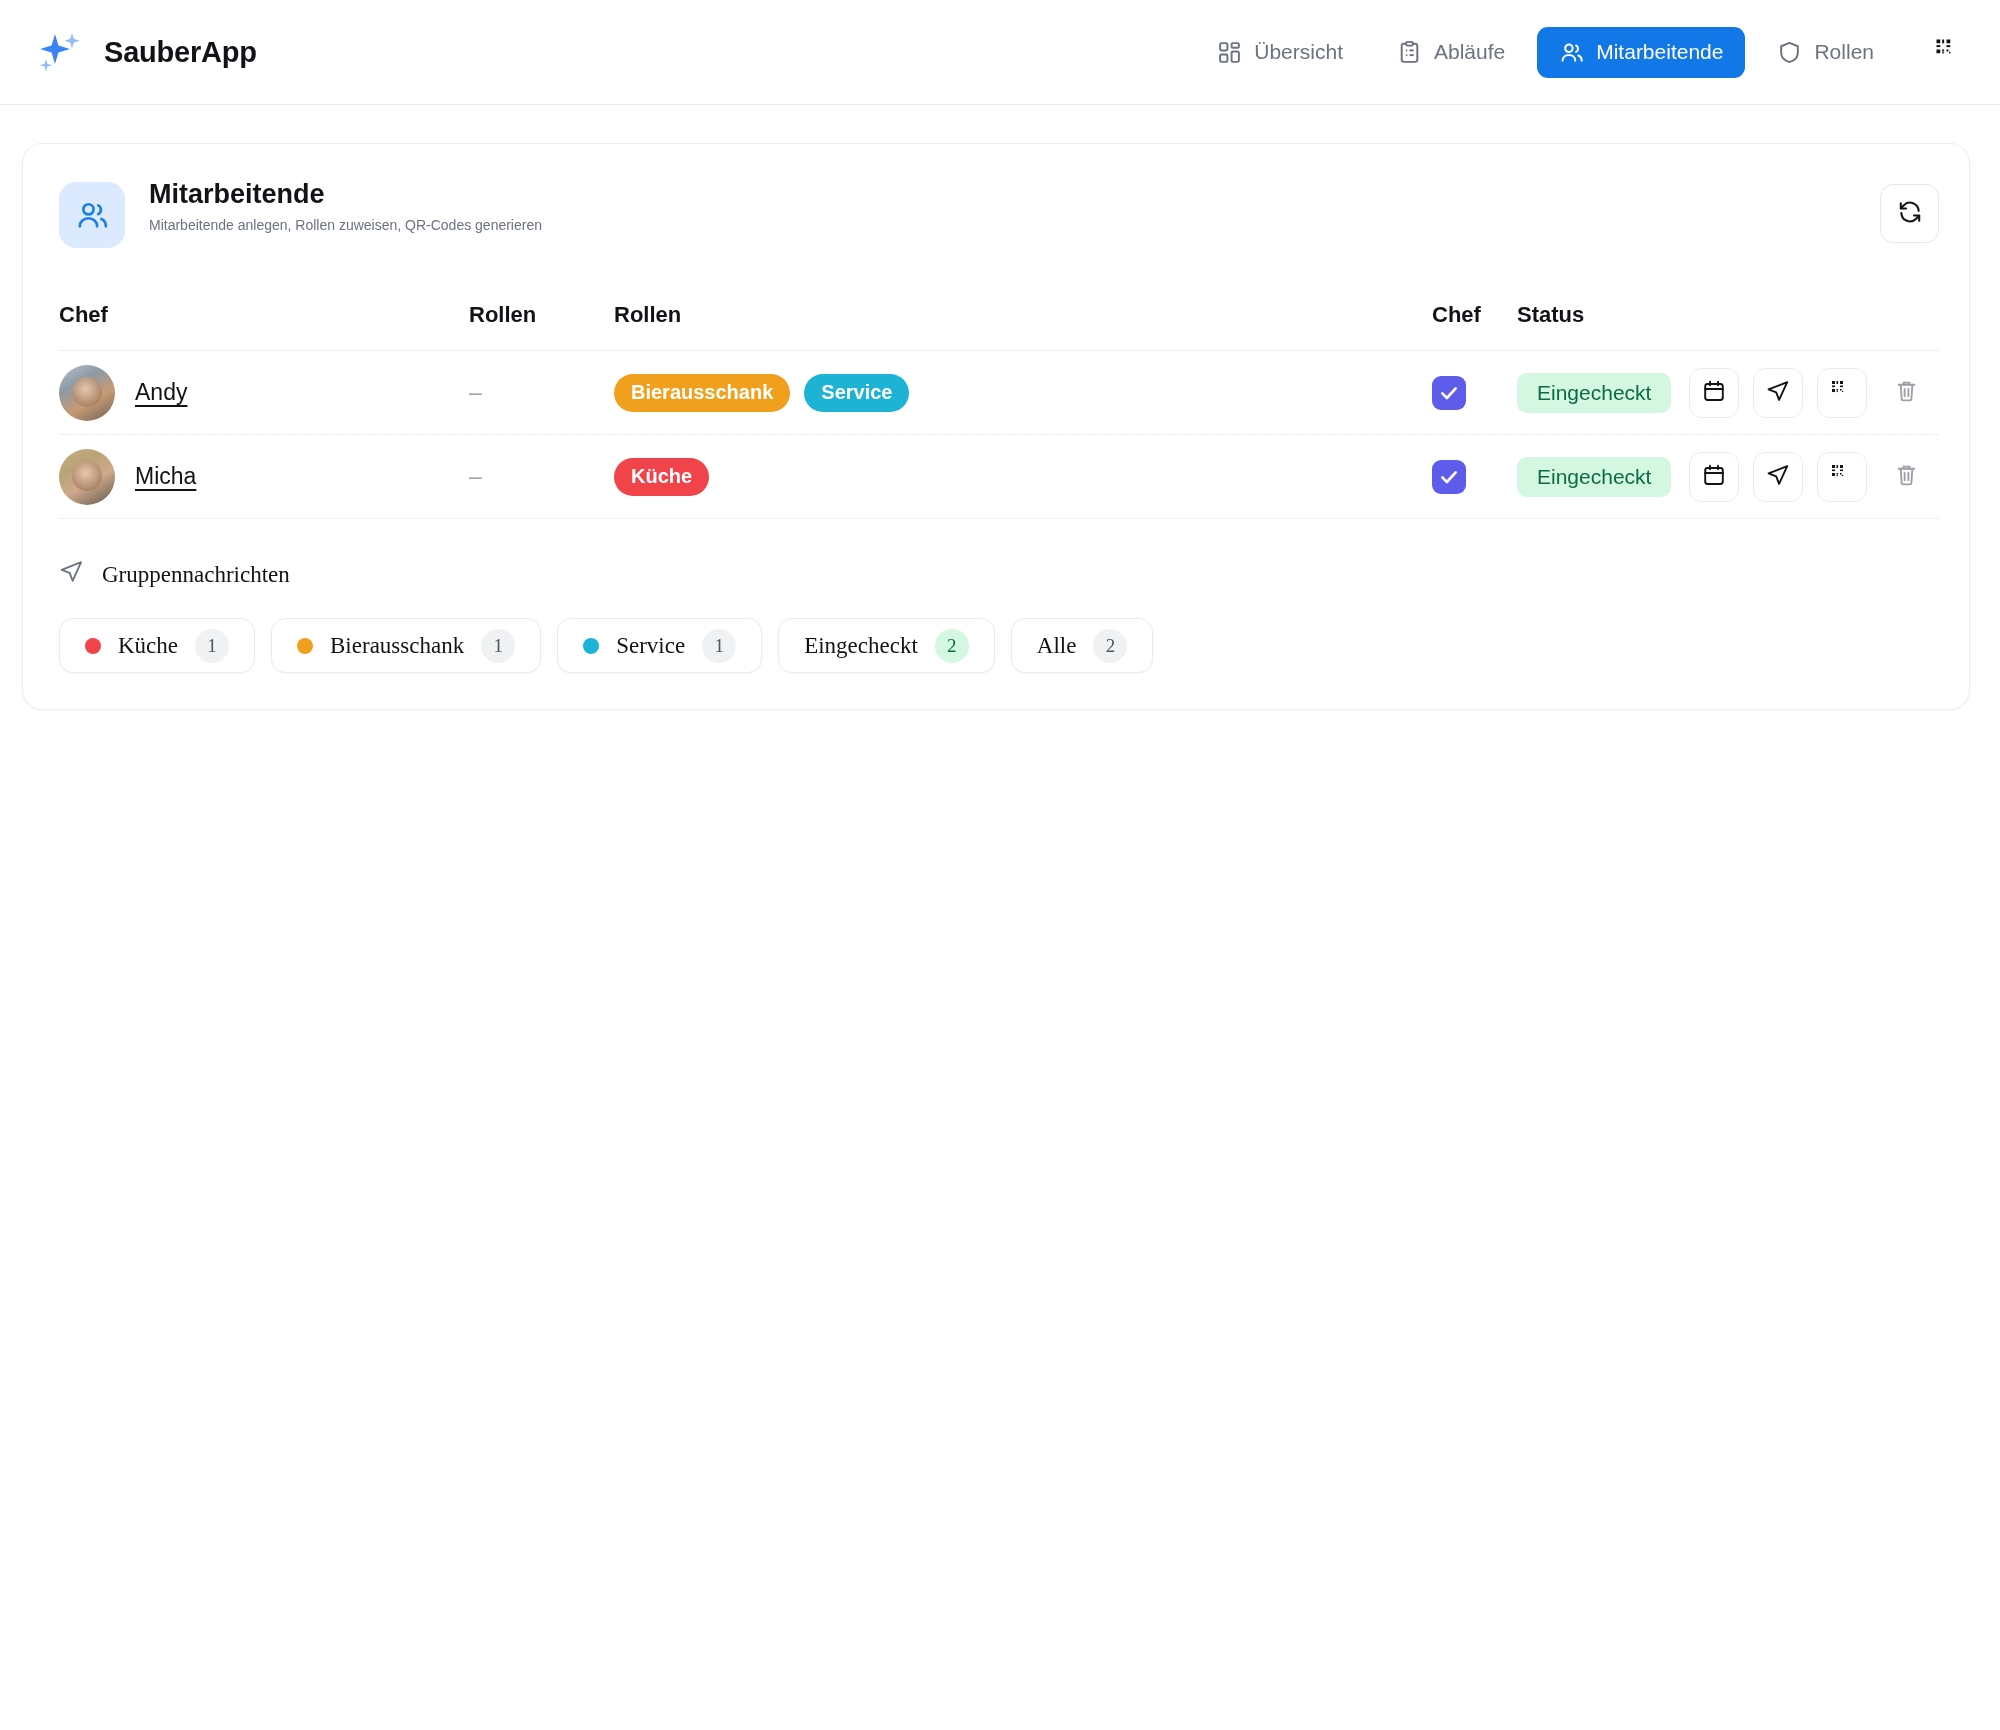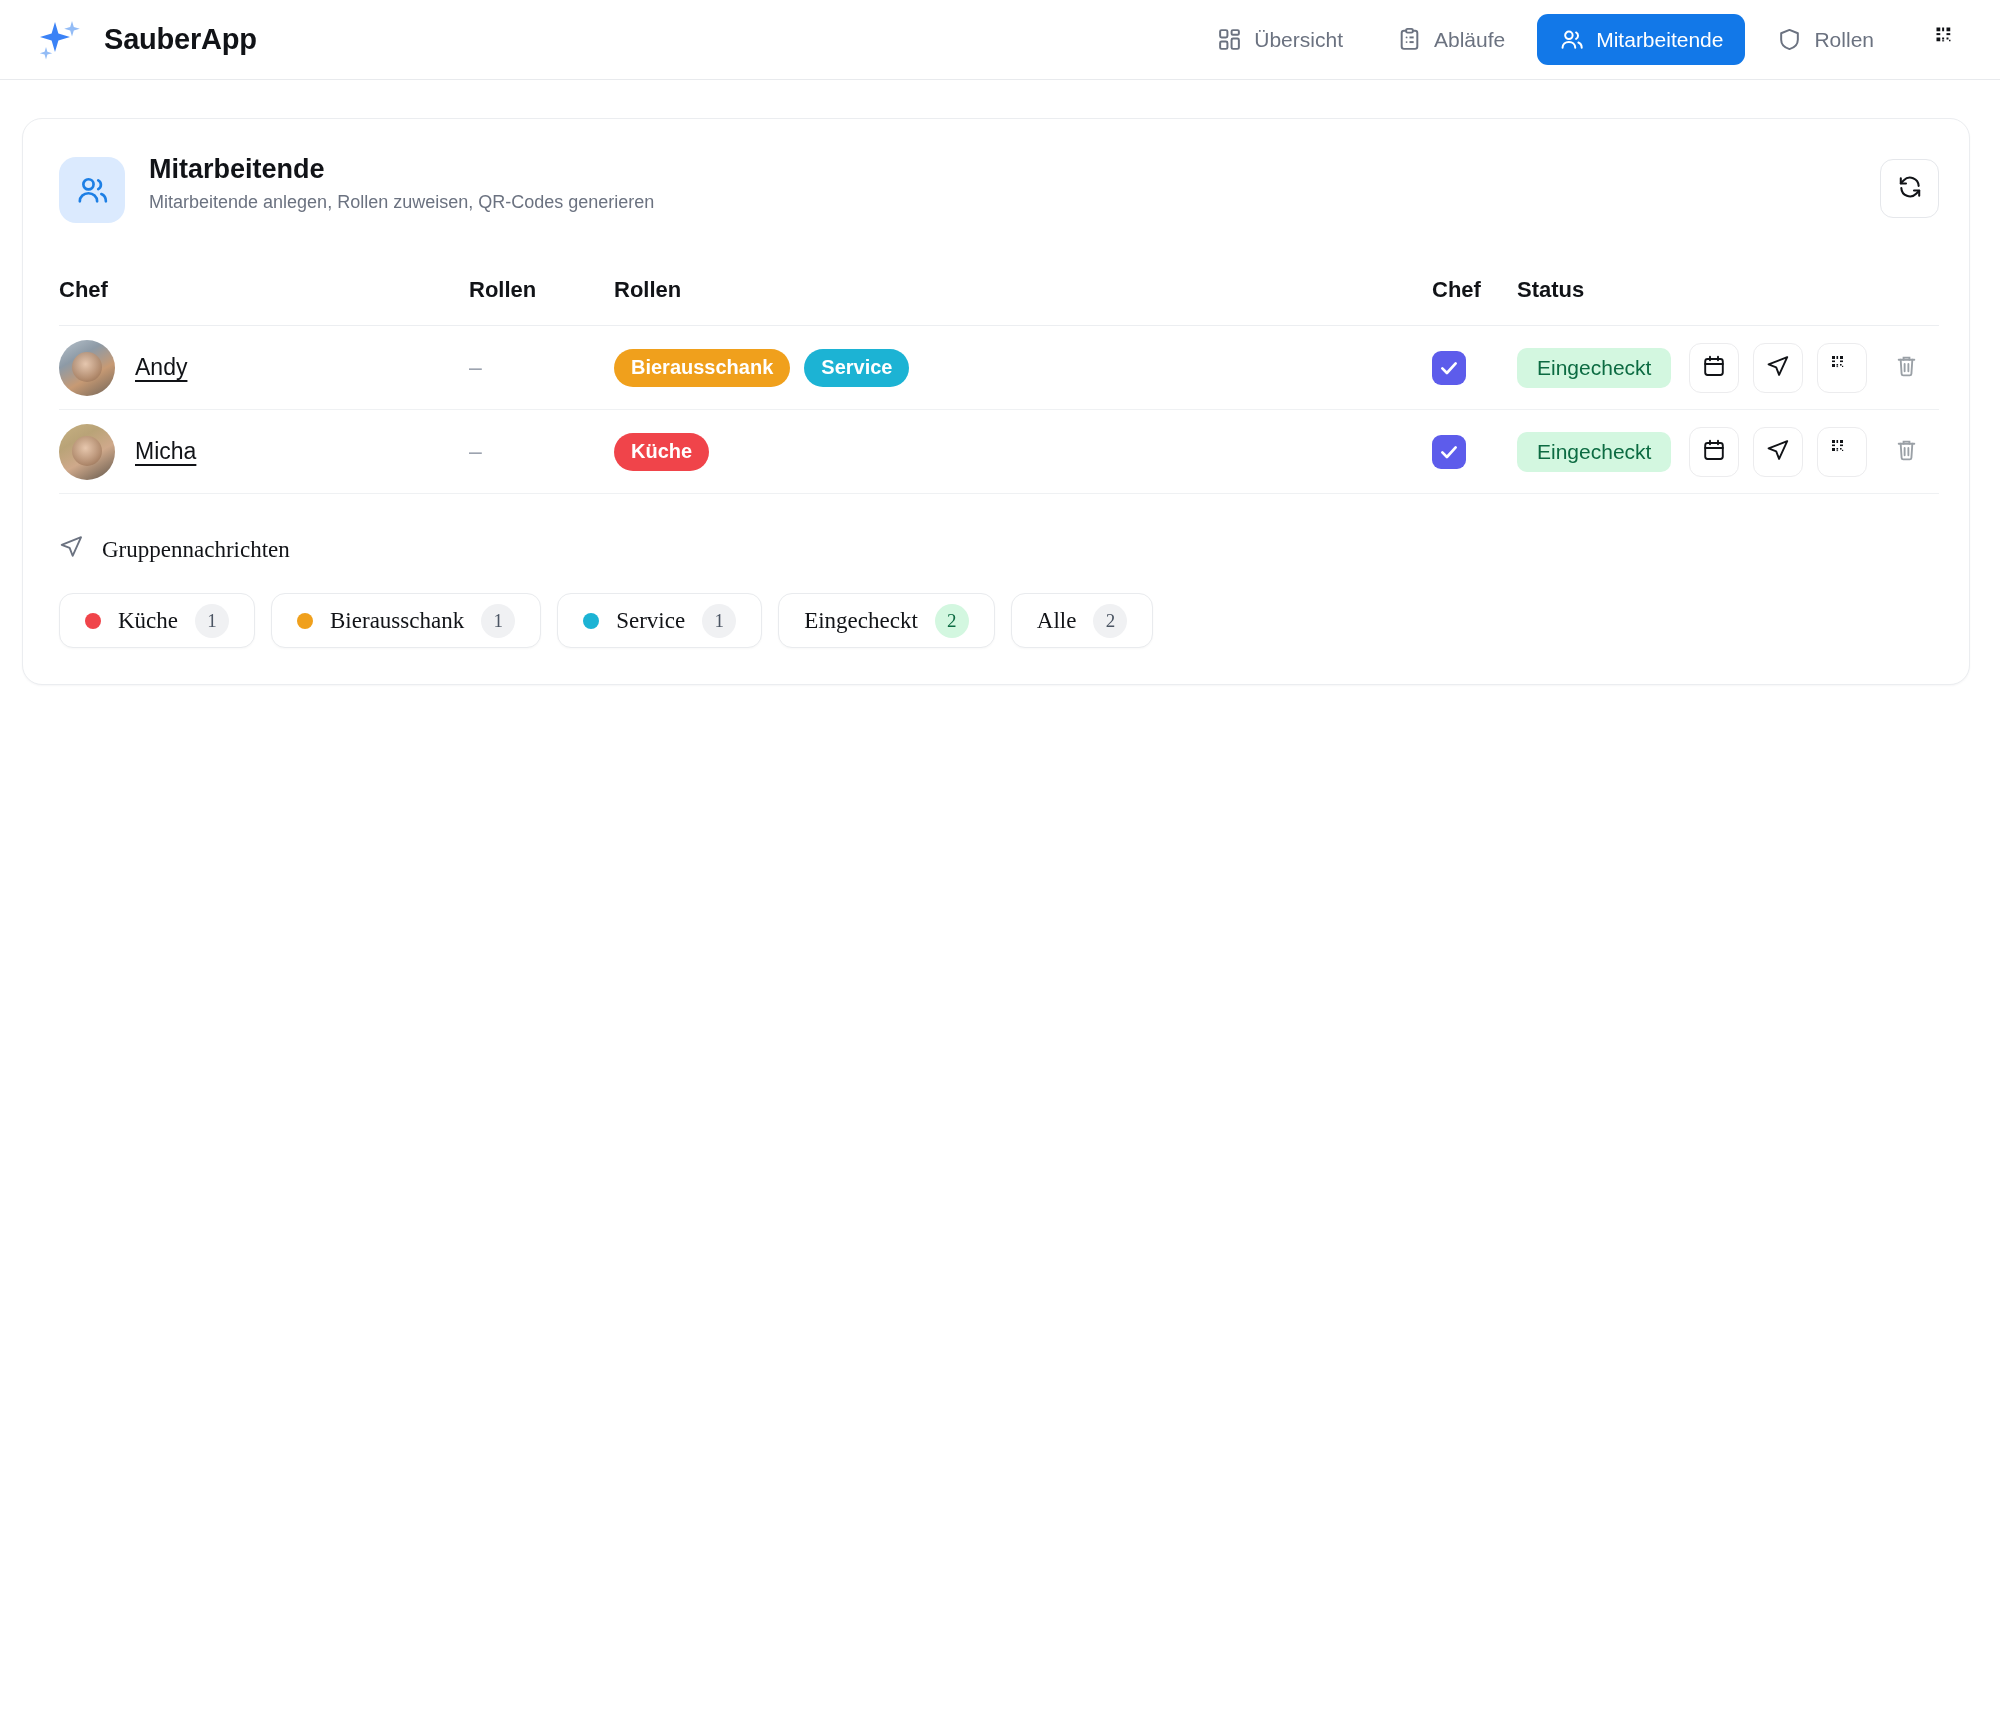--- a/index.html
+++ b/index.html
@@ -7,21 +7,21 @@
   html, body {
     width: 2000px;
     height: 1730px;
     background: #ffffff;
     font-family: "Liberation Sans", sans-serif;
     -webkit-font-smoothing: antialiased;
   }
 
   
   .topbar {
-    height: 80px;
+    height: 105px;
     border-bottom: 1px solid #e8eaed;
     display: flex;
     align-items: center;
     padding: 0 30px 0 34px;
     background: #ffffff;
   }
   .brand {
     display: flex;
     align-items: center;
     gap: 18px;
@@ -94,21 +94,21 @@
     flex: 0 0 auto;
     margin-top: 4px;
   }
   .head-text .title {
     font-size: 27px;
     font-weight: bold;
     color: #111317;
     line-height: 1.25;
   }
   .head-text .subtitle {
-    font-size: 18px;
+    font-size: 14px;
     color: #6b7280;
     margin-top: 5px;
   }
   .head-actions {
     margin-left: auto;
     display: flex;
     align-items: center;
     gap: 18px;
     padding-top: 6px;
   }

